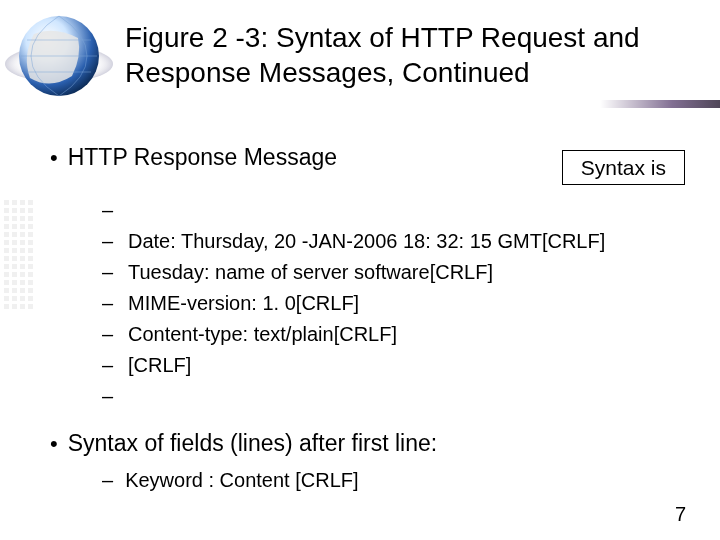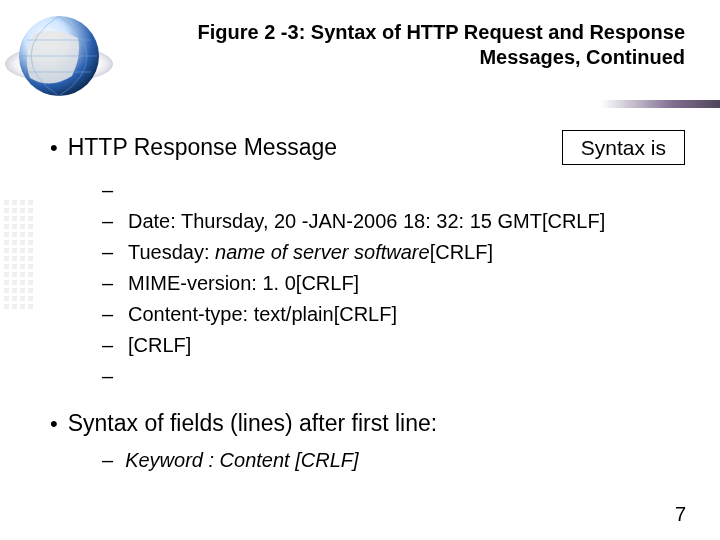--- a/index.html
+++ b/index.html
@@ -28,24 +28,23 @@
     z-index: 1;
   }
   .title-block {
     position: absolute;
     top: 20px;
     left: 125px;
     width: 560px;
     z-index: 2;
   }
   .title-block h1 {
-    font-size: 20px;
-    font-weight: bold;
+    font-size: 28px;
+    font-weight: normal;
     line-height: 1.25;
-    text-align: right;
   }
   .content {
     position: absolute;
     top: 130px;
     left: 50px;
     width: 640px;
     z-index: 2;
   }
   .row-top {
     display: flex;
@@ -63,35 +62,36 @@
     line-height: 1;
   }
   .callout {
     border: 1px solid #000;
     background: #fff;
     padding: 4px 18px;
     text-align: center;
     font-size: 21px;
     line-height: 1.2;
     margin-right: 5px;
+    margin-top: 20px;
   }
   .sub-list {
     margin-top: 10px;
     margin-left: 52px;
     font-size: 20px;
     line-height: 1.55;
   }
   .sub-list .item {
     display: flex;
     gap: 12px;
   }
   .sub-list .dash {
     min-width: 14px;
   }
-  .italic { font-style: italic; }
+  .italic { }
   .second-bullet {
     margin-top: 18px;
     display: flex;
     align-items: baseline;
     gap: 10px;
     font-size: 23px;
   }
   .sub-list-2 {
     margin-top: 8px;
     margin-left: 52px;

